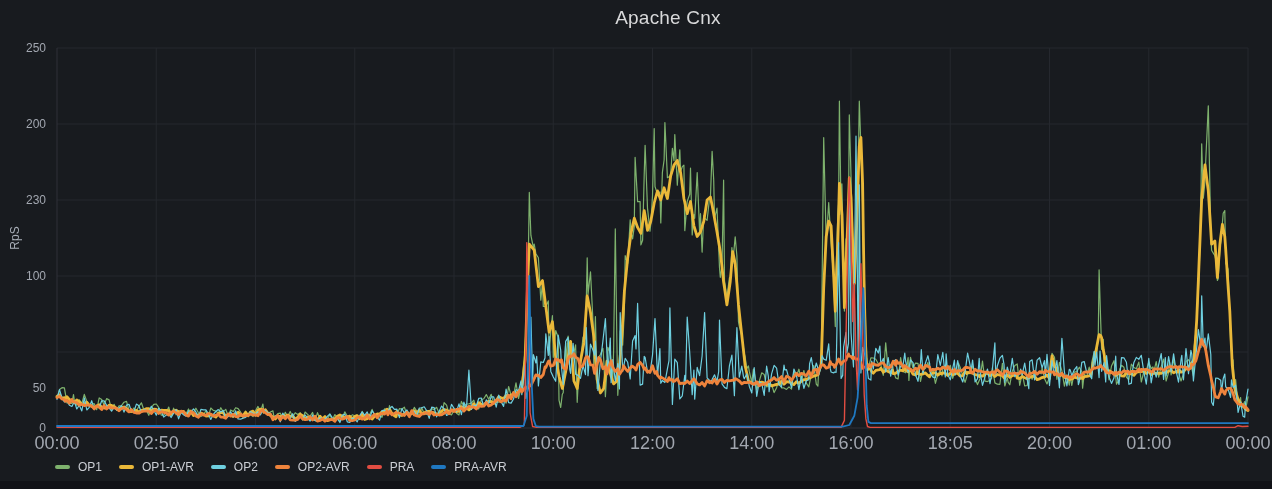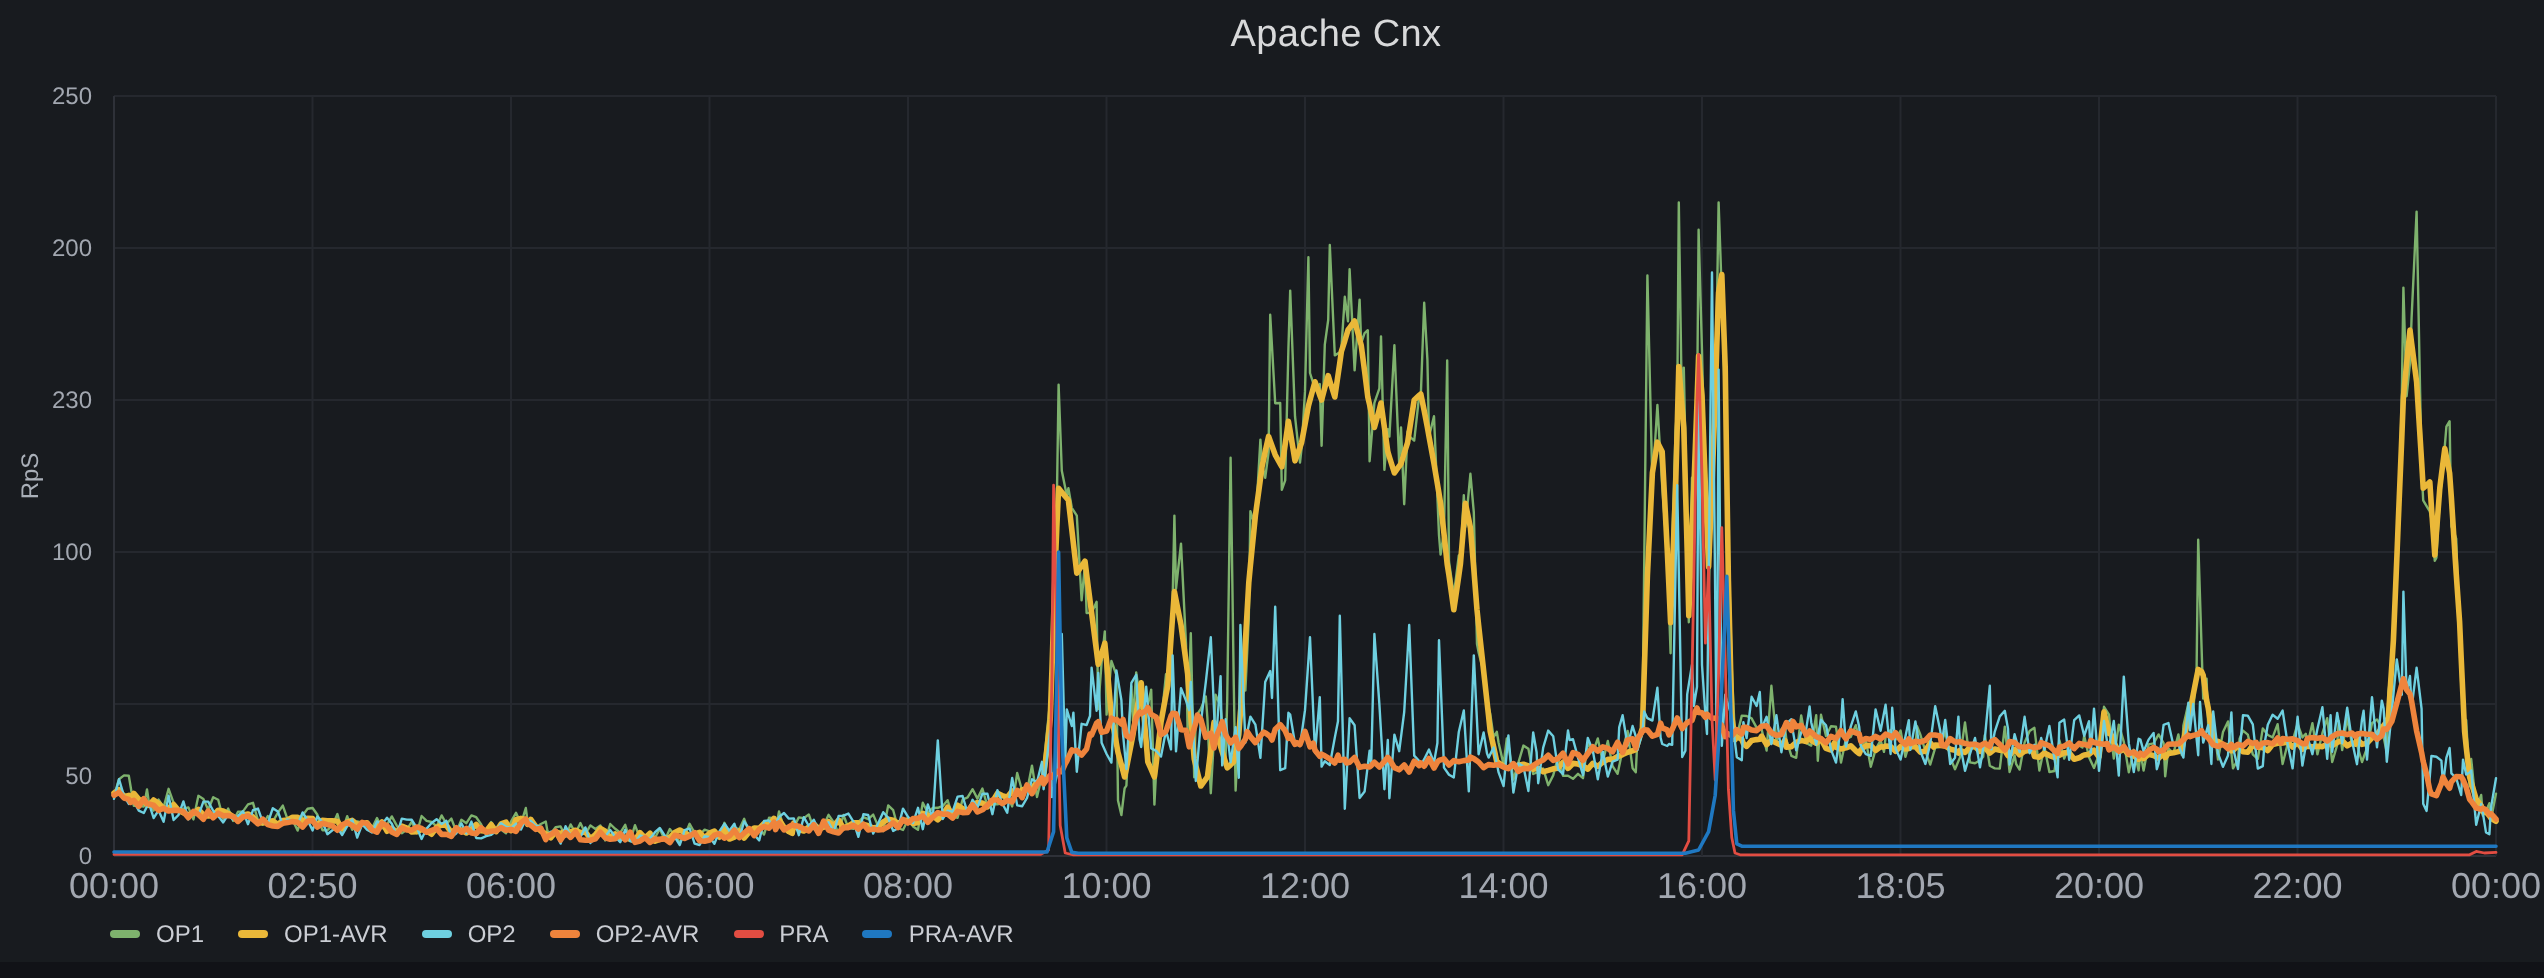--- a/index.html
+++ b/index.html
@@ -37,21 +37,21 @@
         <div class="xtick" style="left: 128.25px; top: 436px;">02:50</div>
         <div class="xtick" style="left: 227.5px; top: 436px;">06:00</div>
         <div class="xtick" style="left: 326.75px; top: 436px;">06:00</div>
         <div class="xtick" style="left: 426px; top: 436px;">08:00</div>
         <div class="xtick" style="left: 525.25px; top: 436px;">10:00</div>
         <div class="xtick" style="left: 624.5px; top: 436px;">12:00</div>
         <div class="xtick" style="left: 723.75px; top: 436px;">14:00</div>
         <div class="xtick" style="left: 823px; top: 436px;">16:00</div>
         <div class="xtick" style="left: 922.25px; top: 436px;">18:05</div>
         <div class="xtick" style="left: 1021.5px; top: 436px;">20:00</div>
-        <div class="xtick" style="left: 1120.75px; top: 436px;">22:00</div>
+        <div class="xtick" style="left: 1120.75px; top: 436px;">01:00</div>
         <div class="xtick" style="left: 1220px; top: 436px;">00:00</div>
       </div>
     <svg id="chart" class="plot-svg" width="1272" height="481">
         <line x1="57" y1="428" x2="1248" y2="428" stroke="#2E3138" stroke-width="1"></line>
         <line x1="57" y1="352" x2="1248" y2="352" stroke="#25282E" stroke-width="1"></line>
         <line x1="57" y1="276" x2="1248" y2="276" stroke="#25282E" stroke-width="1"></line>
         <line x1="57" y1="200" x2="1248" y2="200" stroke="#25282E" stroke-width="1"></line>
         <line x1="57" y1="124" x2="1248" y2="124" stroke="#25282E" stroke-width="1"></line>
         <line x1="57" y1="48" x2="1248" y2="48" stroke="#25282E" stroke-width="1"></line>
         <line x1="57" y1="48" x2="57" y2="428" stroke="#2E3138" stroke-width="1"></line>

